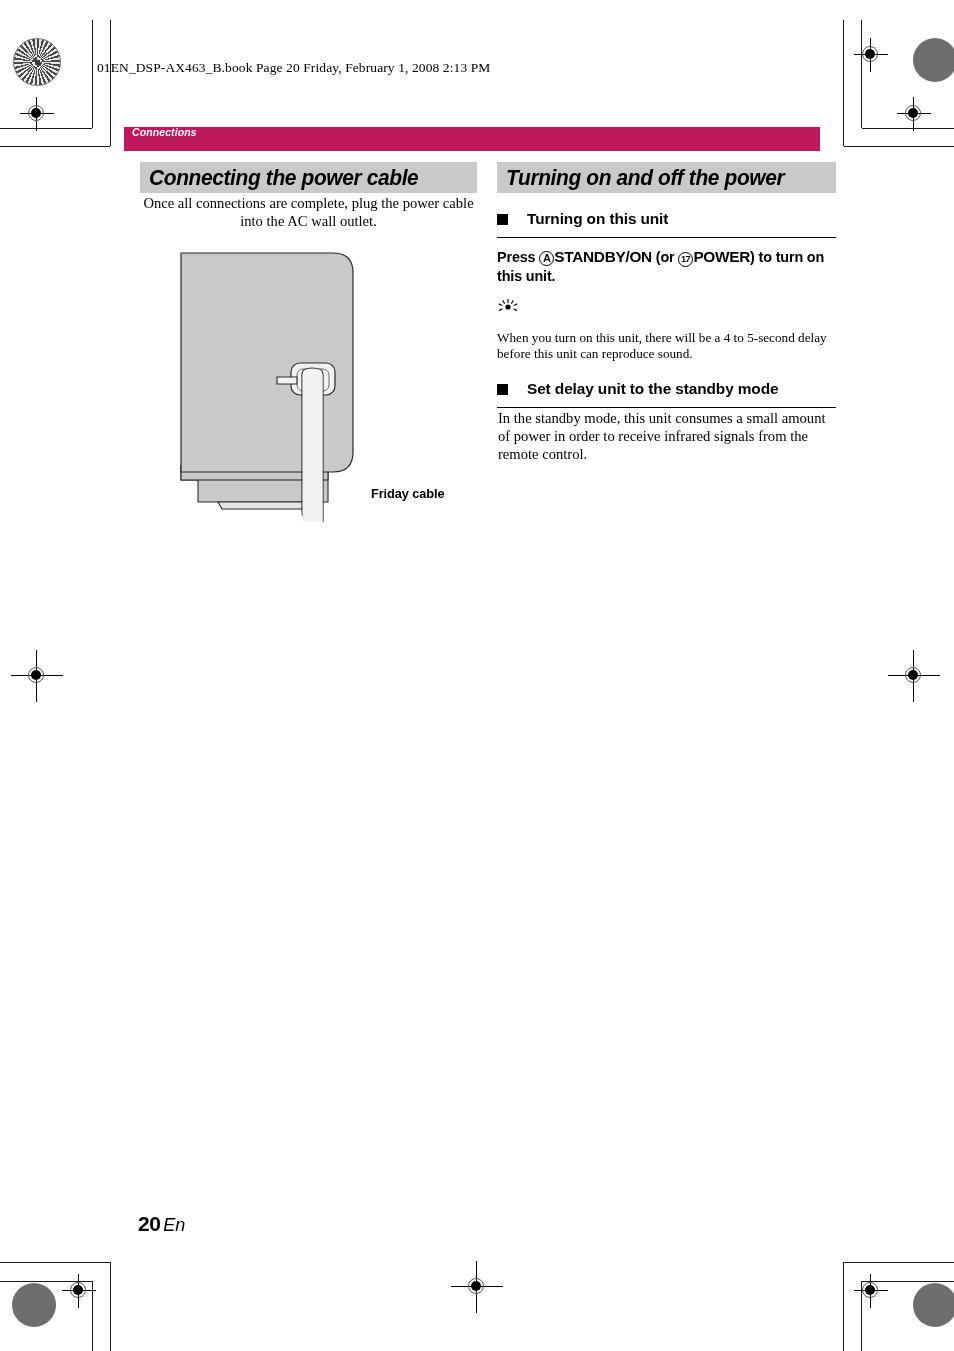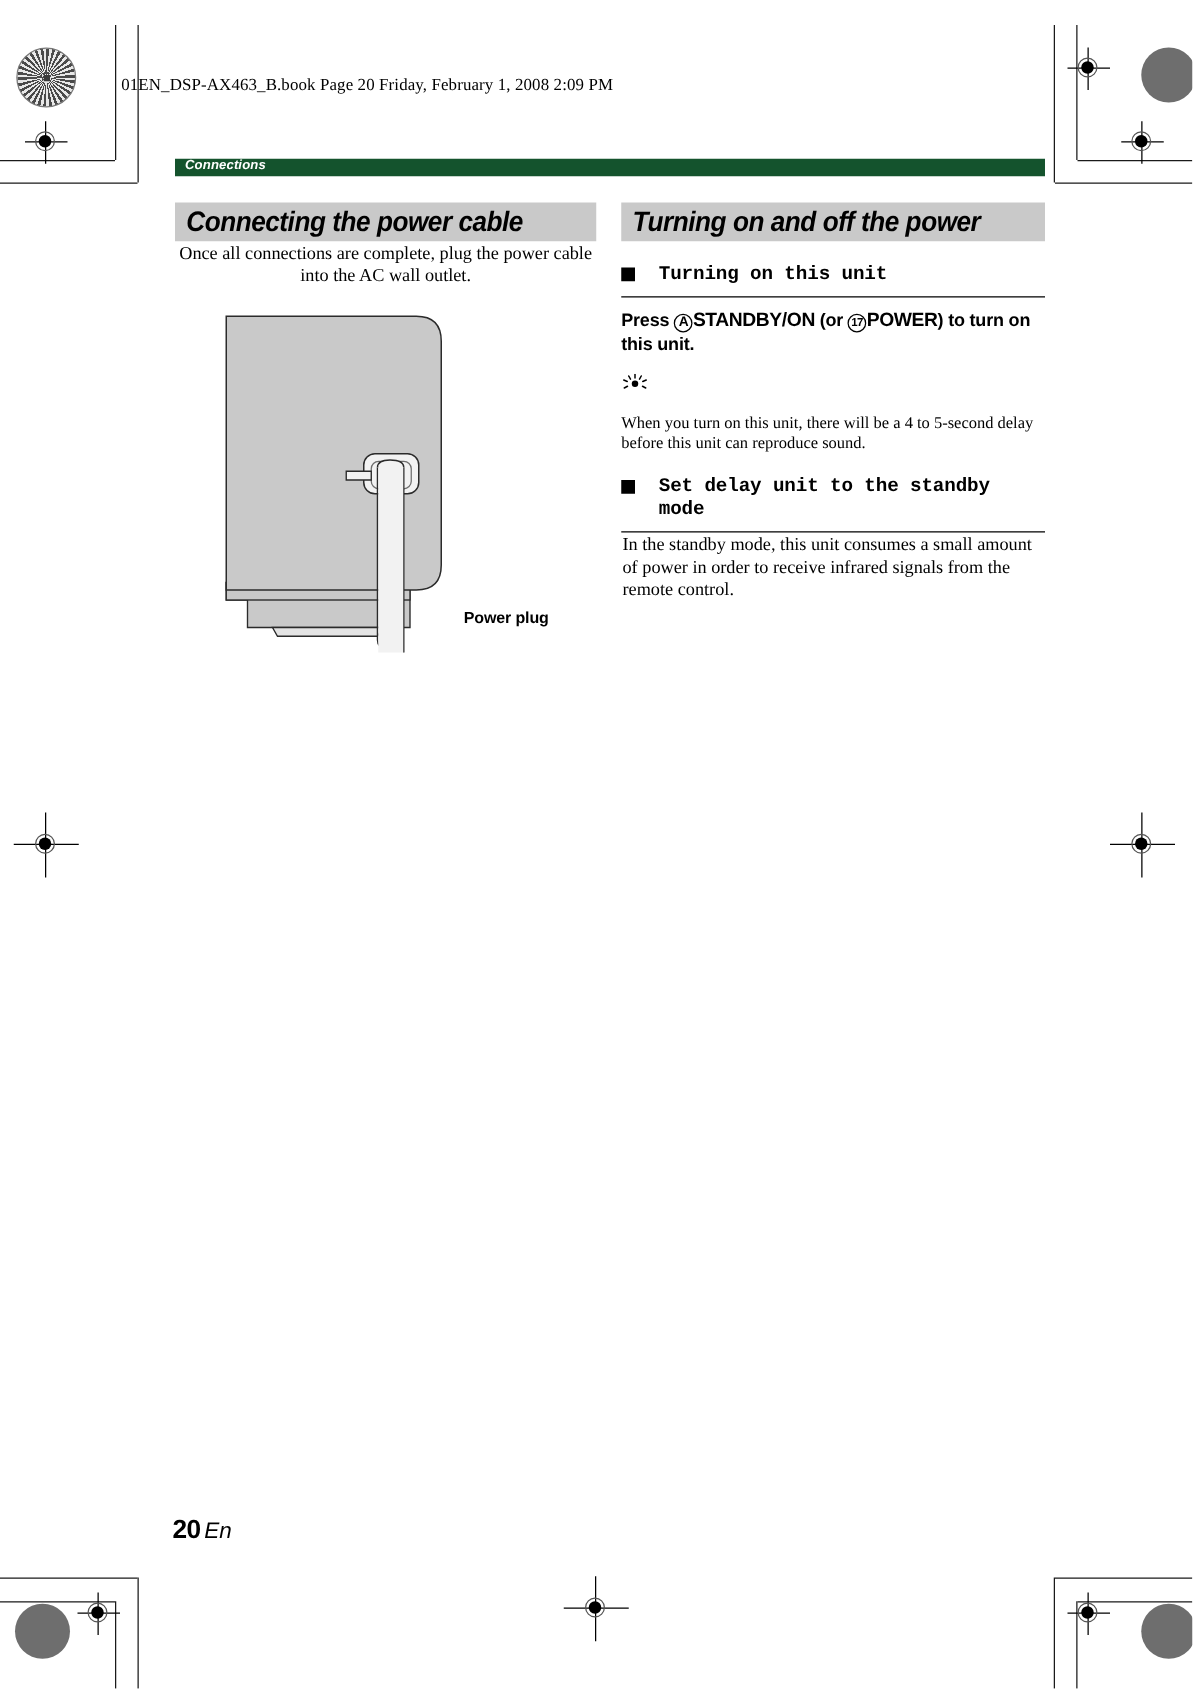--- a/index.html
+++ b/index.html
@@ -93,25 +93,25 @@
     left: 97px;
     top: 60px;
     font-family: "Liberation Serif", serif;
     font-size: 13.5px;
     letter-spacing: 0.1px;
     white-space: nowrap;
   }
 
   .chapter-bar {
     position: absolute;
-    left: 140px;
+    left: 124px;
     top: 127px;
     width: 696px;
-    height: 14px;
-    background: #14532d;
+    height: 24px;
+    background: #be185d;
   }
   .chapter-bar span {
     position: absolute;
     left: 8px;
     top: -1px;
     color: #ffffff;
     font-family: "Liberation Sans", sans-serif;
     font-style: italic;
     font-weight: bold;
     font-size: 10.5px;
@@ -160,21 +160,21 @@
   }
   .subhead .sq {
     width: 11px;
     height: 11px;
     background: #000;
     margin-top: 4px;
     flex: 0 0 auto;
   }
   .subhead .txt {
     margin-left: 19px;
-    font-family: Liberation Mono, monospace;
+    font-family: Liberation Sans, sans-serif;
     font-weight: bold;
     font-size: 15.4px;
     letter-spacing: -0.1px;
   }
 
   hr.rule {
     border: none;
     border-top: 1.6px solid #000;
     margin: 9px 0 0 0;
   }
@@ -350,21 +350,21 @@
     <div class="reg-target wide" style="left:460px; top:1270px;">
       <div class="hline"></div>
         <div class="vline"></div>
         <div class="ring"></div>
         <div class="core"></div>
       </div>
   </div>
 
   <div id="content">
 
-    <div class="running-head">01EN_DSP-AX463_B.book  Page 20  Friday, February 1, 2008  2:09 PM</div>
+    <div class="running-head">01EN_DSP-AX463_B.book  Page 20  Friday, February 1, 2008  2:13 PM</div>
 
     <div class="chapter-bar">
       <span>Connections</span>
     </div>
 
     <div class="col col-left">
 
       <div class="sec-bar">
         <span>Connecting the power cable</span>
       </div>
@@ -385,21 +385,21 @@
           <rect x="119" y="119" width="32" height="22" rx="6" ry="6" fill="#f2f2f2" stroke="#6d6d6d" stroke-width="1"></rect>
 
           <path d="M99 127 L119 127 L119 134 L99 134 Z" fill="#f2f2f2" stroke="#2b2b2b" stroke-width="1.1"></path>
 
           <path d="M124 124 L124 262 Q124 268 131 269" fill="none" stroke="#2b2b2b" stroke-width="1.2"></path>
           <path d="M145 124 L145 272" fill="none" stroke="#2b2b2b" stroke-width="1.2"></path>
           <rect x="124.6" y="124" width="20" height="148" fill="#f2f2f2"></rect>
 
           <path d="M124 124 Q124 118 134 118 Q145 118 145 124" fill="#f2f2f2" stroke="#2b2b2b" stroke-width="1.2"></path>
         </svg>
-        <div class="fig-caption">Power plug</div>
+        <div class="fig-caption">Friday cable</div>
       </div>
     </div>
 
     <div class="col col-right">
 
       <div class="sec-bar">
         <span>Turning on and off the power</span>
       </div>
 
       <div class="subhead">

